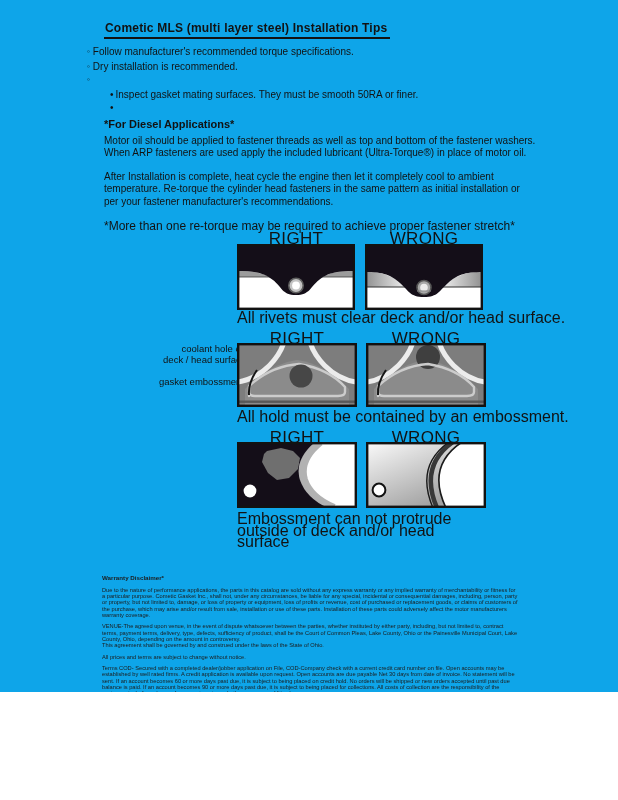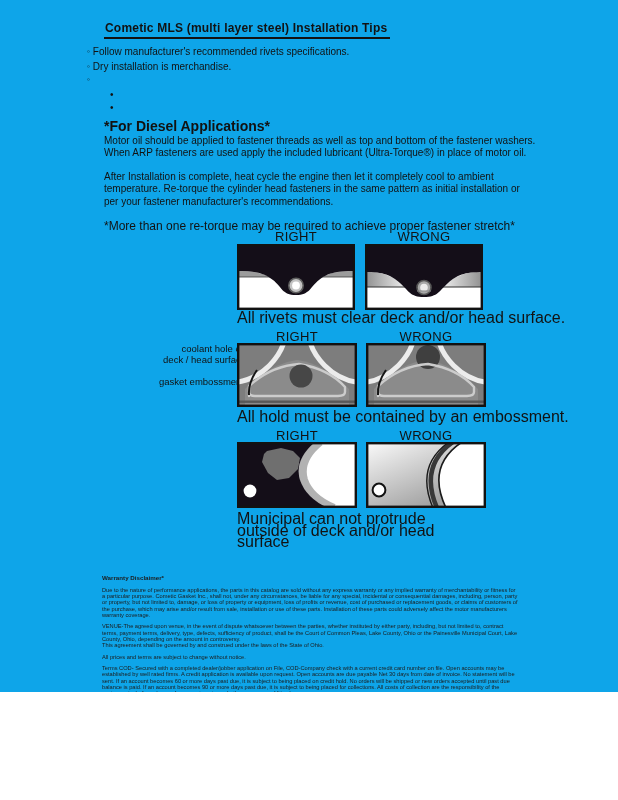--- a/index.html
+++ b/index.html
@@ -9,26 +9,26 @@
 
   .title{left:104px;top:21px;font-size:12px;font-weight:bold;letter-spacing:.2px;
          border-bottom:2px solid #121212;padding:0 3px 2px 1px;}
 
   .tips{left:87px;top:45px;font-size:10px;line-height:13.6px;width:470px;}
   .tip-row{display:flex;align-items:baseline;}
   .tip-marker{font-size:8px;margin-right:3px;position:relative;top:-1px;}
   .tip-row.sub{padding-left:23px;}
   .tip-row.sub .tip-marker{font-size:10px;margin-right:2px;top:0;}
 
-  .diesel-heading{left:104px;top:118px;font-size:14px;font-weight:bold;}
+  .diesel-heading{left:104px;top:118px;font-size:11px;font-weight:bold;}
   .diesel-p1{left:104px;top:135px;width:432px;font-size:10px;line-height:12.3px;}
   .diesel-p2{left:104px;top:171px;width:432px;font-size:10px;line-height:12.3px;}
   .diesel-p3{left:104px;top:219px;width:432px;font-size:12px;}
 
-  .fig-label{font-size:13px;text-align:center;width:120px;letter-spacing:.3px;}
+  .fig-label{font-size:17px;text-align:center;width:120px;letter-spacing:.3px;}
   .fig-caption{font-size:16px;line-height:11.5px;}
   .panel{display:block;}
 
   .ann{font-size:9.5px;line-height:10.5px;text-align:right;}
   .ann1{left:118px;top:344px;width:128px;}
   .ann2{left:118px;top:377px;width:126px;}
 
   .warranty{left:102px;top:575px;width:416px;font-size:5.7px;line-height:6.15px;color:#1c1c1c;}
   .warranty .w-head{font-size:6.2px;font-weight:bold;margin-bottom:6px;}
   .warranty .group{margin-bottom:5.5px;text-align:left;}
@@ -38,31 +38,32 @@
 </head>
 <body>
 
 <div class="page">
 
   <div class="abs title">Cometic MLS (multi layer steel) Installation Tips</div>
 
   <div class="abs tips">
     <div class="tip-row">
       <span class="tip-marker">◦</span>
-      <span>Follow manufacturer's recommended rivets specifications.</span>
+      <span>Follow manufacturer's recommended torque specifications.</span>
     </div>
     <div class="tip-row">
       <span class="tip-marker">◦</span>
-      <span>Dry installation is merchandise.</span>
+      <span>Dry installation is recommended.</span>
     </div>
     <div class="tip-row">
       <span class="tip-marker">◦</span>
     </div>
     <div class="tip-row sub">
       <span class="tip-marker">•</span>
+      <span>Inspect gasket mating surfaces.  They must be smooth 50RA or finer.</span>
     </div>
     <div class="tip-row sub">
       <span class="tip-marker">•</span>
     </div>
   </div>
 
   <div class="abs diesel-heading">*For Diesel Applications*</div>
   <div class="abs diesel-p2">After Installation is complete, heat cycle the engine then let it completely cool to ambient temperature. Re-torque the cylinder head fasteners in the same pattern as initial installation or per your fastener manufacturer's recommendations.</div>
   <div class="abs diesel-p1">Motor oil should be applied to fastener threads as well as top and bottom of the fastener washers. When ARP fasteners are used apply the included lubricant (Ultra-Torque®) in place of motor oil.</div>
   <div class="abs diesel-p3">*More than one re-torque may be required to achieve proper fastener stretch*</div>
@@ -168,21 +169,21 @@
     </defs>
     <rect width="120" height="66" fill="#ffffff"></rect>
     <path d="M0,0 L96,0 Q60,24 80,66 L0,66 Z" fill="url(#g3W)"></path>
     <path d="M96,0 Q60,24 80,66" fill="none" stroke="#1a1a1a" stroke-width="1.6"></path>
     <path d="M87,0 Q53,24 71,66" fill="none" stroke="#383838" stroke-width="4.5"></path>
     <path d="M83,0 Q49,24 67,66" fill="none" stroke="#1a1a1a" stroke-width="1.4"></path>
     <circle cx="13" cy="48" r="6.4" fill="#ffffff" stroke="#121212" stroke-width="2"></circle>
     <rect x="1.2" y="1.2" width="117.6" height="63.6" fill="none" stroke="#121212" stroke-width="2.4"></rect>
   </svg>
 
-  <div class="abs fig-caption" style="left:237px;top:513px;width:240px;">Municipal can not protrude outside of deck and/or head surface</div>
+  <div class="abs fig-caption" style="left:237px;top:513px;width:240px;">Embossment can not protrude outside of deck and/or head surface</div>
 
   <div class="abs warranty">
     <div class="w-head">Warranty Disclaimer*</div>
     <div class="group">
       <div>Due to the nature of performance applications, the parts in this catalog are sold without any express warranty or any implied warranty of merchantability or fitness for a particular purpose.  Cometic Gasket Inc., shall not, under any circumstances, be liable for any special, incidental or consequential damages, including, person, party or property, but not limited to, damage, or loss of property or equipment, loss of profits or revenue, cost of purchased or replacement goods, or claims of customers of the purchase, which may arise and/or result from sale, installation or use of these parts.  Installation of these parts could adversely affect the motor manufacturers warranty coverage.</div>
     </div>
     <div class="group">
       <div>VENUE-The agreed upon venue, in the event of dispute whatsoever between the parties, whether instituted by either party, including, but not limited to, contract terms, payment terms, delivery, type, defects, sufficiency of product, shall be the Court of Common Pleas, Lake County, Ohio or the Painesville Municipal Court, Lake County, Ohio, depending on the amount in controversy.</div>
       <div>This agreement shall be governed by and construed under the laws of the State of Ohio.</div>
     </div>

